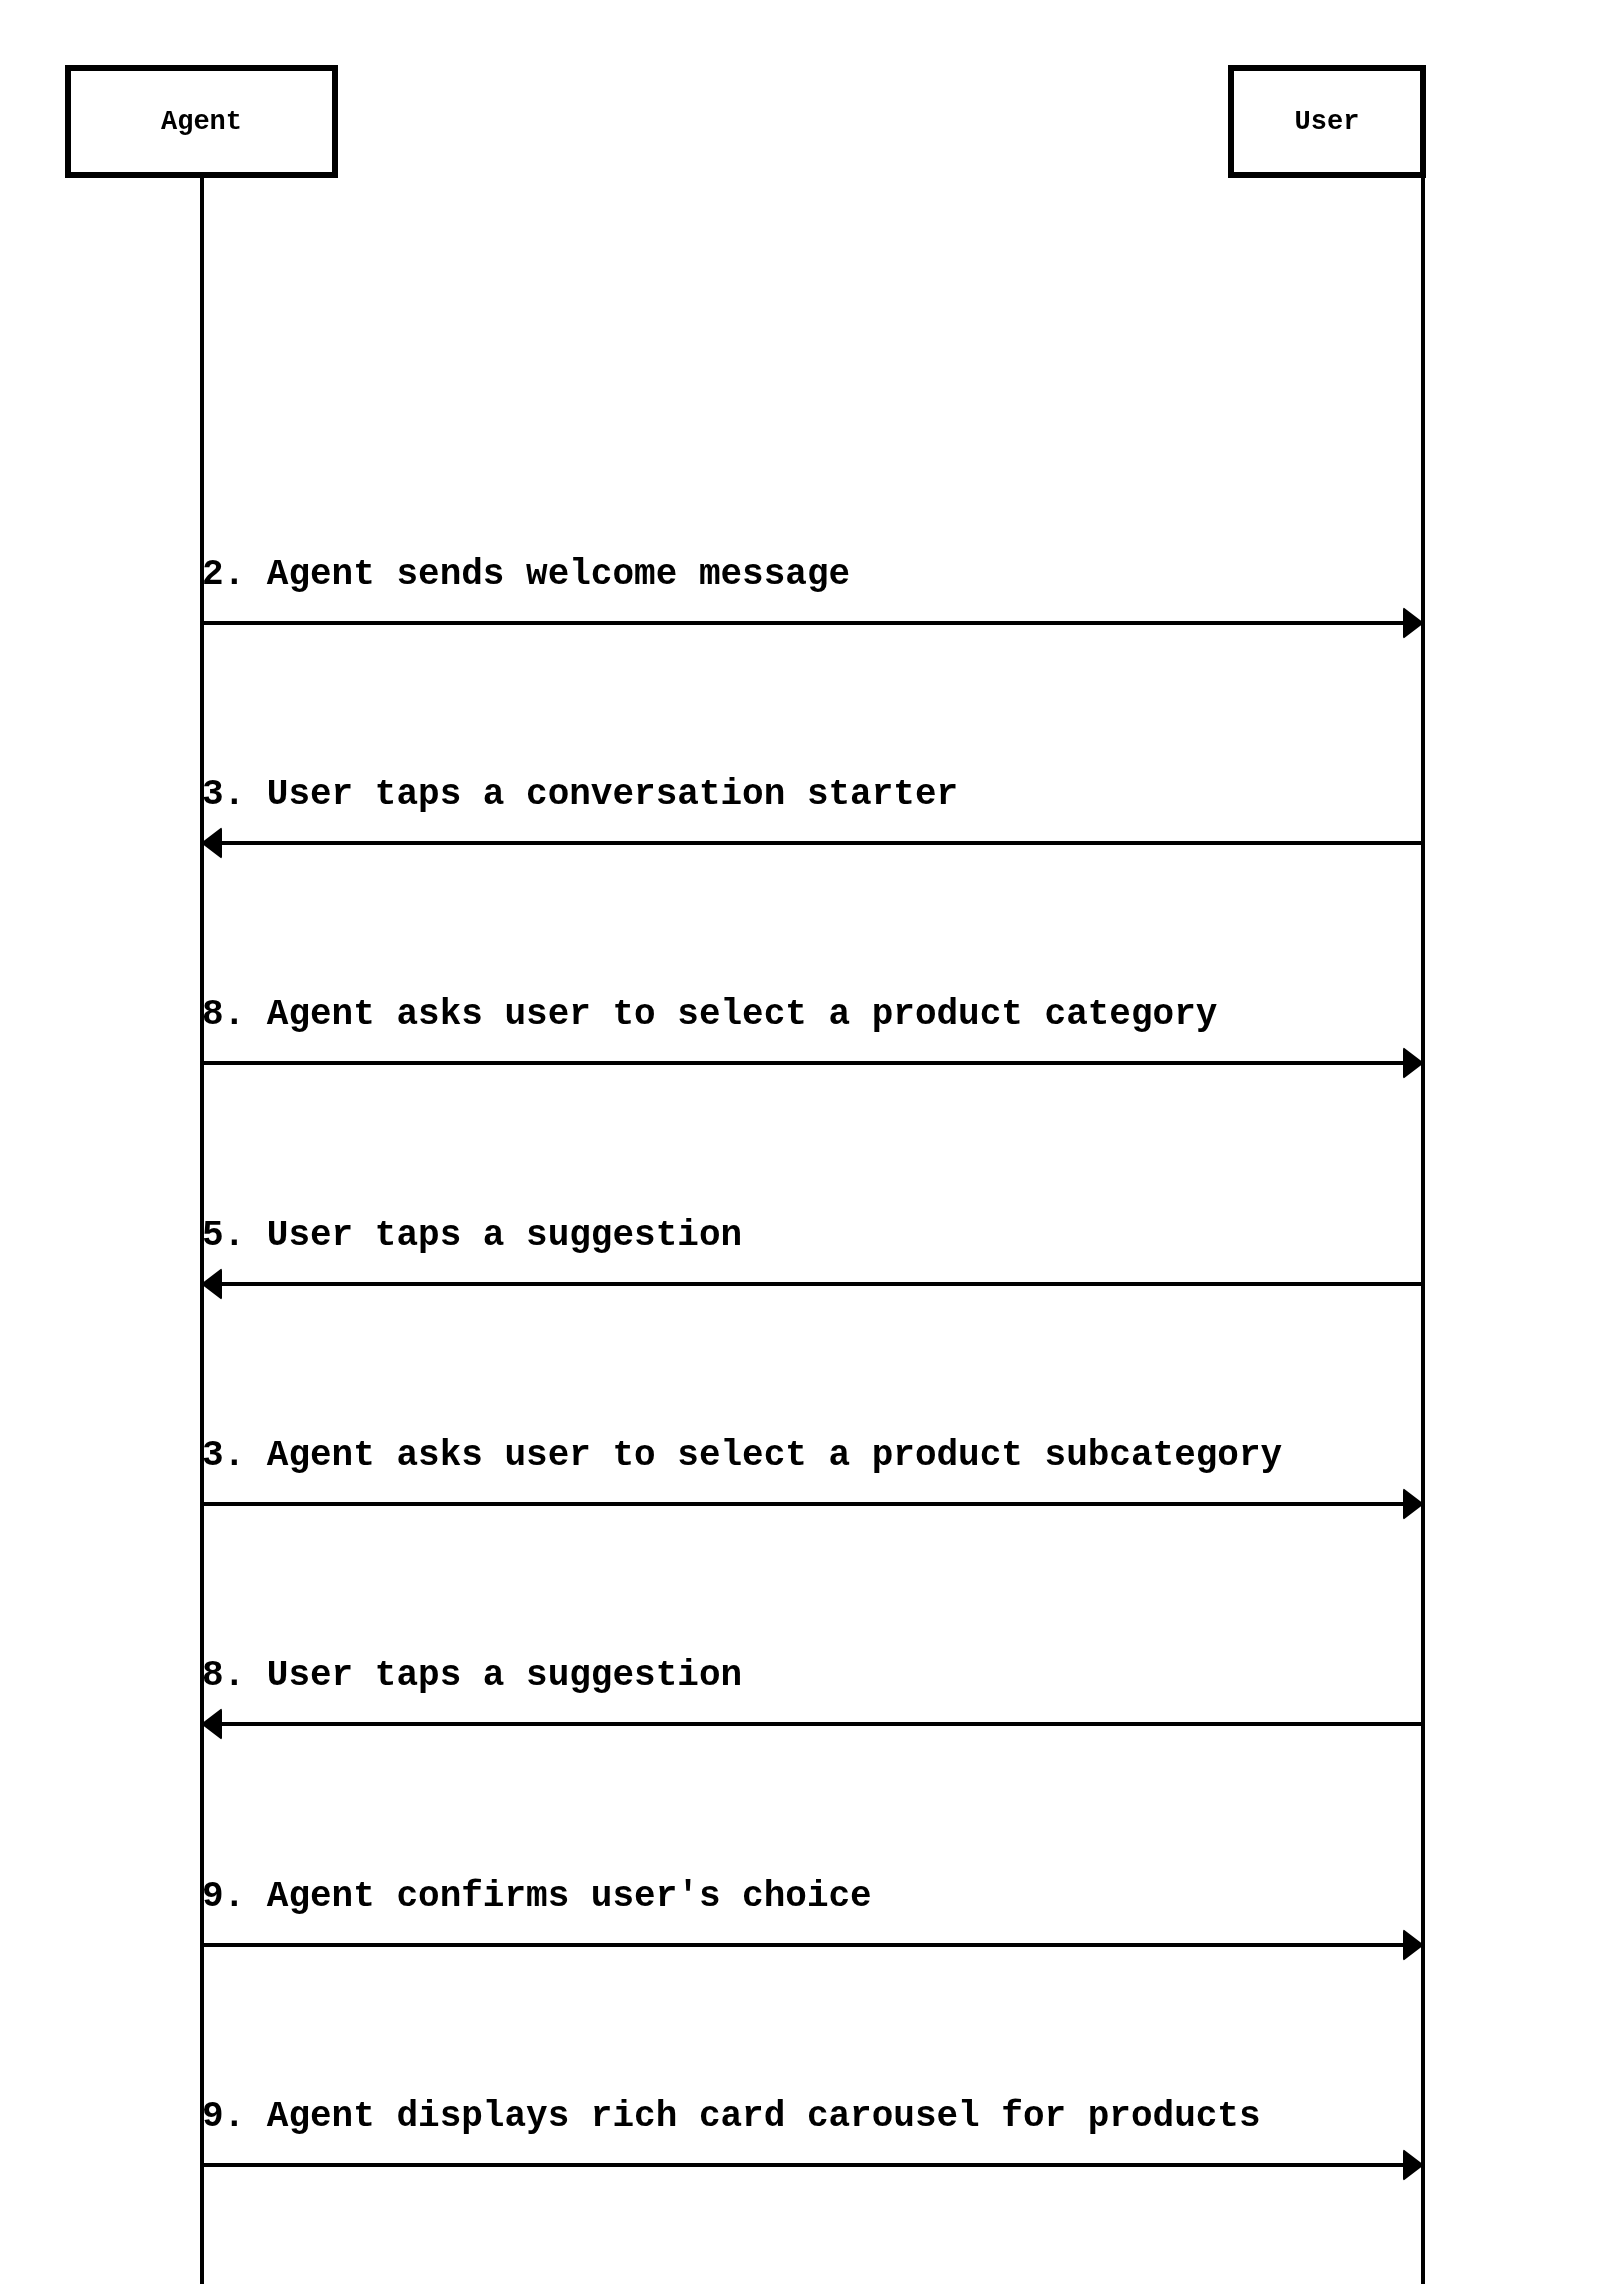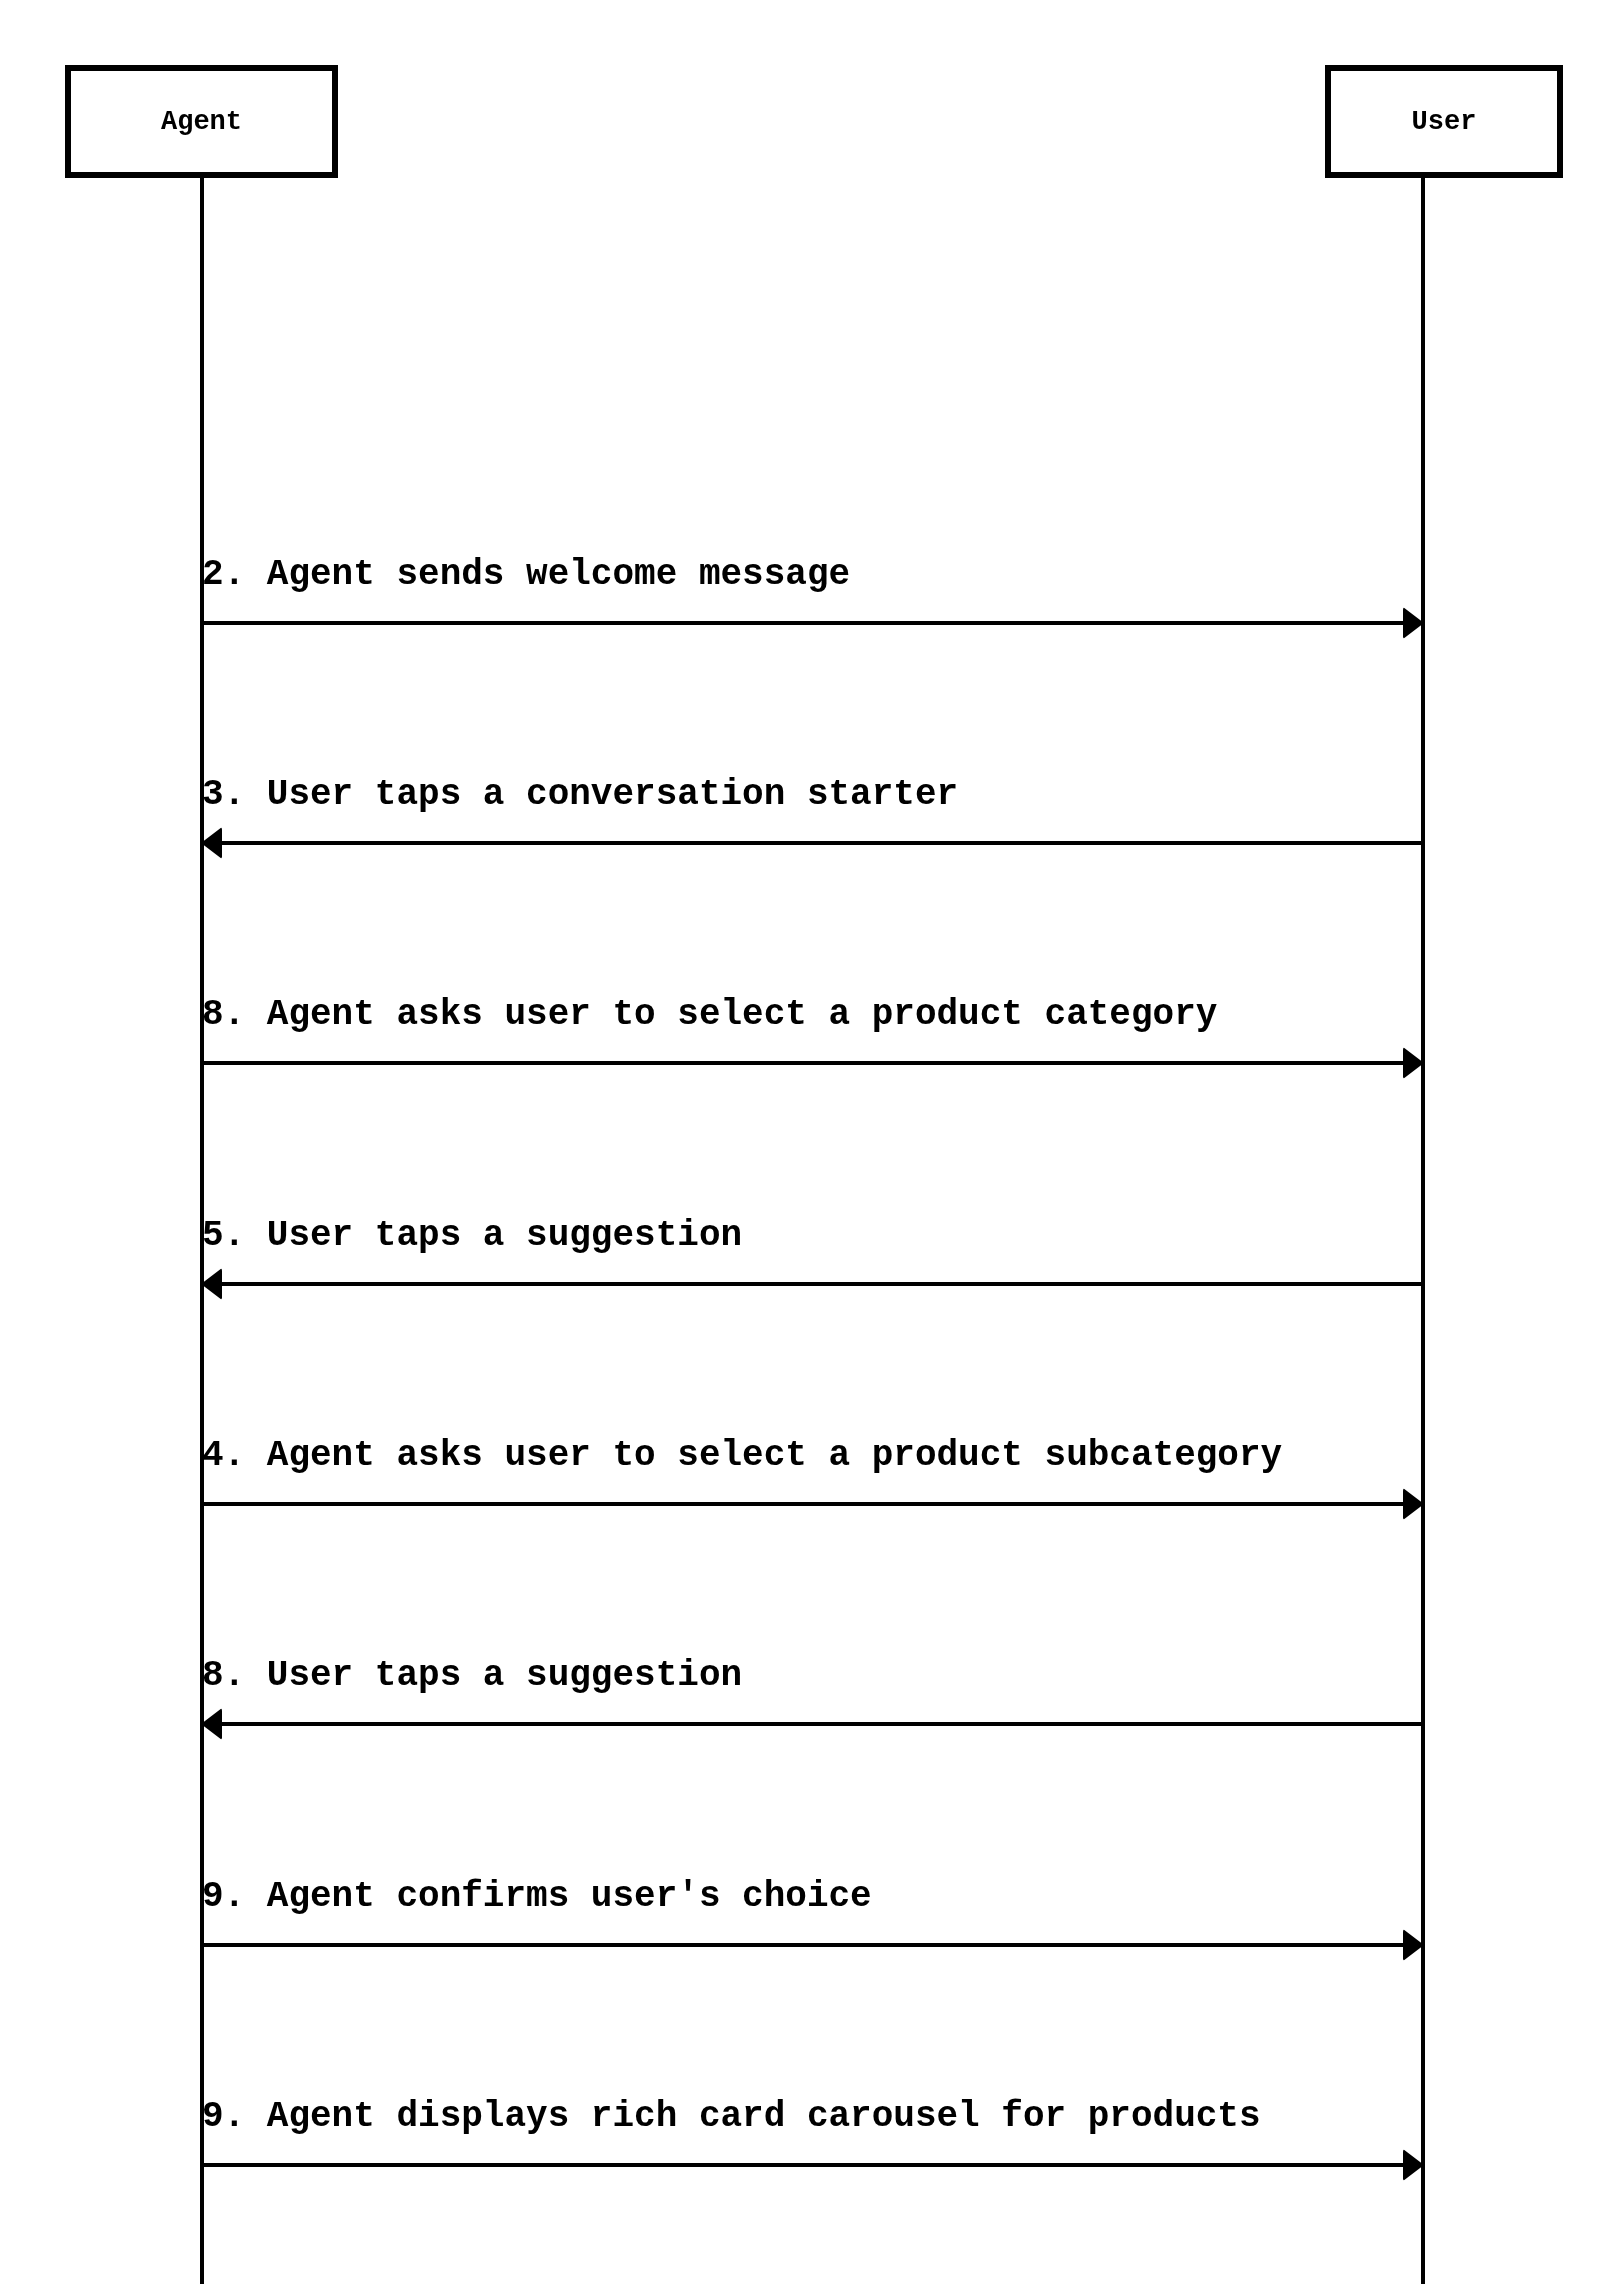--- a/index.html
+++ b/index.html
@@ -39,21 +39,21 @@
     background: #ffffff;
     box-sizing: border-box;
     display: flex;
     align-items: center;
     justify-content: center;
     font-size: 27px;
     line-height: 36px;
     z-index: 2;
   }
   .actor-agent { left: 65px;  width: 273px; }
-  .actor-user  { left: 1325px; width: 238px; }
+  .actor-user  { left: 1228px; width: 198px; }
   .actor-top    { top: 65px; }
 
   
   .banner {
     position: absolute;
     left: 160px;
     top: 299px;
     width: 1306px;
     height: 106px;
     border: 4.6px solid #000000;
@@ -141,21 +141,21 @@
     <div class="arrow-head"></div>
   </div>
 
   <div class="message dir-left" style="top: 1284px;">
     <div class="msg-label">5. User taps a suggestion</div>
     <div class="arrow-shaft"></div>
     <div class="arrow-head"></div>
   </div>
 
   <div class="message dir-right" style="top: 1504px;">
-    <div class="msg-label">4. Agent asks user to select a product subcategory</div>
+    <div class="msg-label">3. Agent asks user to select a product subcategory</div>
     <div class="arrow-shaft"></div>
     <div class="arrow-head"></div>
   </div>
 
   <div class="message dir-left" style="top: 1724px;">
     <div class="msg-label">8. User taps a suggestion</div>
     <div class="arrow-shaft"></div>
     <div class="arrow-head"></div>
   </div>
 

